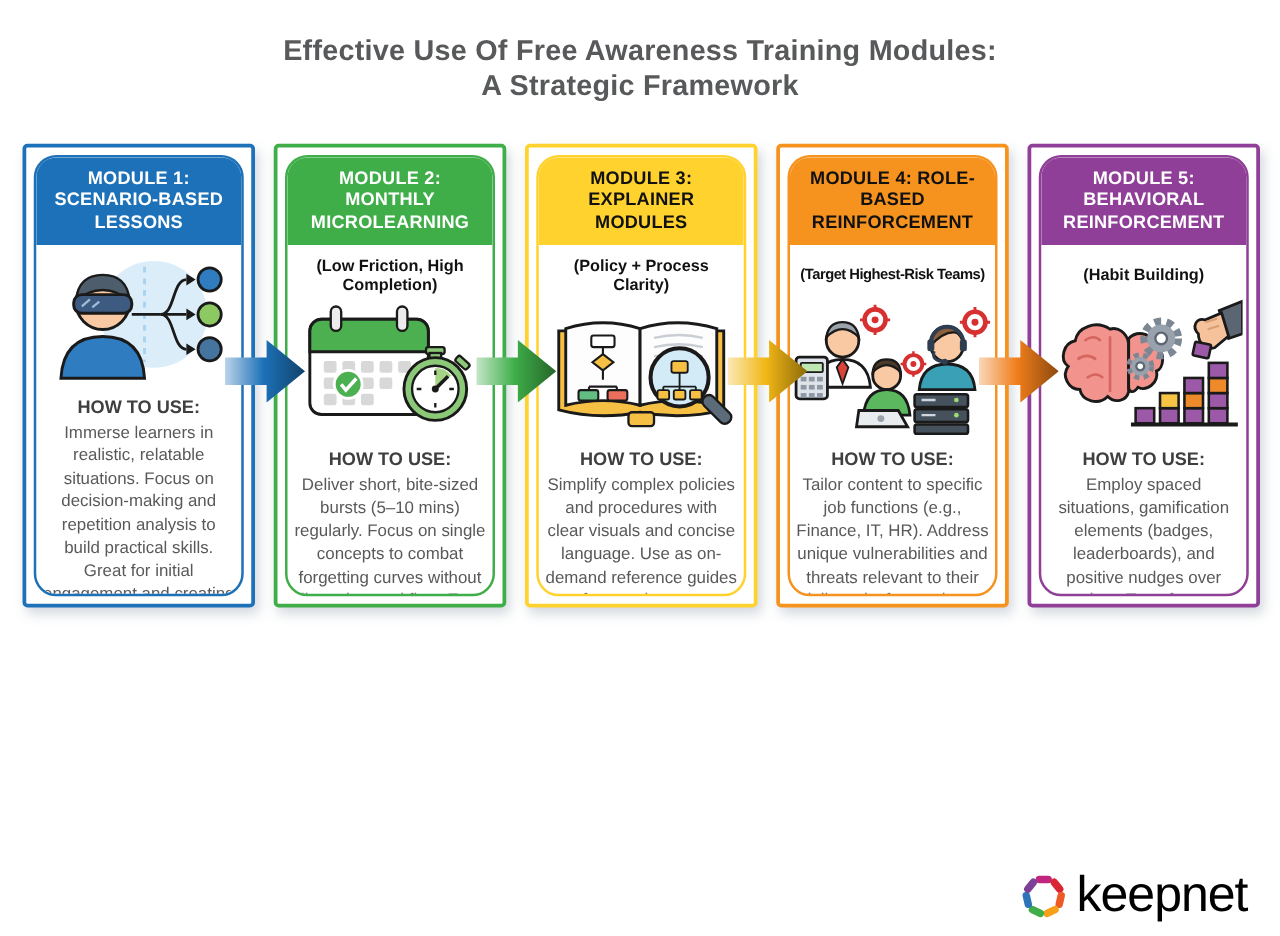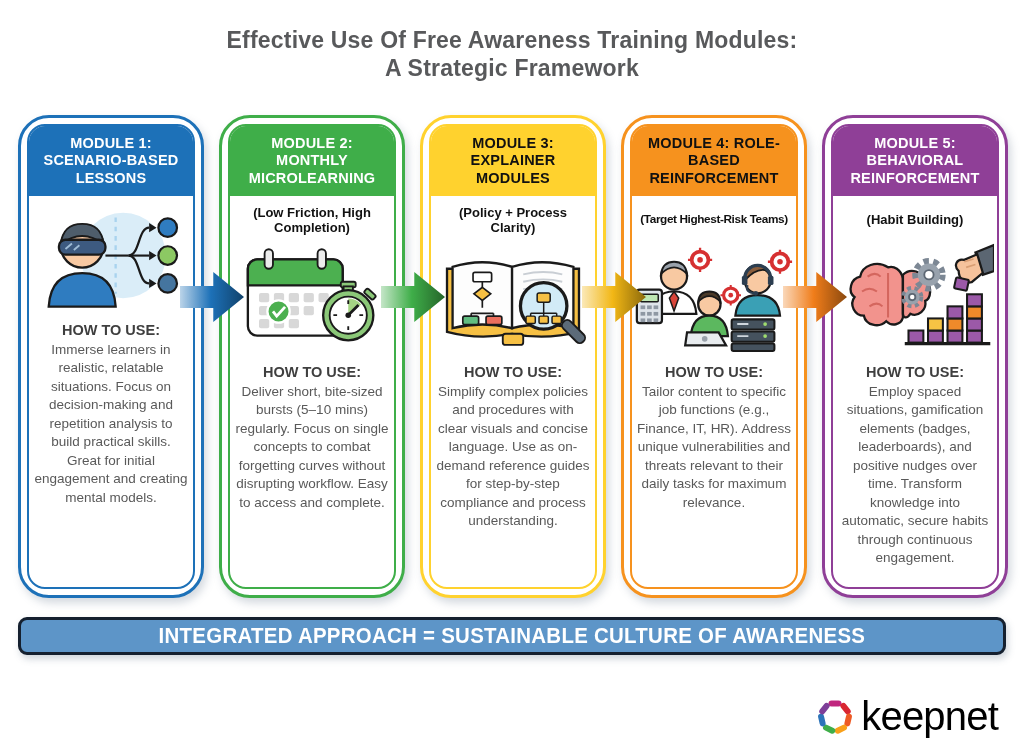--- a/index.html
+++ b/index.html
@@ -4,22 +4,22 @@
 <style>
   * { margin:0; padding:0; box-sizing:border-box; }
   html,body { background:#ffffff; }
   body { font-family:"Liberation Sans","DejaVu Sans",sans-serif; }
   .canvas { position:relative; width:1024px; height:749px; background:#fff; overflow:hidden; margin:0 auto; }
 
   .title { position:absolute; top:26px; left:0; width:100%; text-align:center;
            font-size:23px; line-height:1.22; font-weight:bold; letter-spacing:.2px; color:#58595b; }
   .title .tl { display:block; }
 
-  .card { position:absolute; top:115px; width:186px; height:483px;
-          border:3px solid var(--ac,#999); border-radius:31px; background:#fff; padding:6px;
+  .card { position:absolute; top:115px; width:186px; height:371px;
+          border:3px solid var(--ac,#999); border-radius:4px; background:#fff; padding:6px;
           box-shadow:3px 5px 9px rgba(100,120,140,.28); }
   .card-inner { height:100%; border:2.5px solid var(--ac,#999); border-radius:18px; overflow:hidden;
                 background:#fff; display:flex; flex-direction:column; }
   .card-header { background:var(--ac,#999); color:var(--htc,#fff); min-height:70px;
                  display:flex; align-items:center; justify-content:center; text-align:center;
                  font-weight:bold; font-size:14.5px; line-height:1.18; letter-spacing:.2px; padding:6px 10px; }
   .subtitle { min-height:42px; display:flex; align-items:center; justify-content:center; text-align:center;
               font-weight:bold; color:#111; font-size:13px; line-height:1.18; padding:6px 6px 0; }
   .c-m4 .subtitle { font-size:11.8px; letter-spacing:-.4px; white-space:nowrap; }
   .icon-box { height:116px; display:flex; align-items:flex-end; justify-content:center; }
@@ -268,23 +268,20 @@
       <div class="howto">HOW TO USE:</div>
       <p class="body-text">Employ spaced situations, gamification elements (badges, leaderboards), and positive nudges over time. Transform knowledge into automatic, secure habits through continuous engagement.</p>
     </div>
   </section>
 
   <div class="arrow" style="left: 180px; background: linear-gradient(90deg, rgb(187, 212, 233) 0%, rgb(29, 113, 184) 48%, rgb(17, 66, 107) 100%);"></div>
   <div class="arrow" style="left: 381px; background: linear-gradient(90deg, rgb(197, 230, 200) 0%, rgb(63, 174, 73) 48%, rgb(37, 101, 42) 100%);"></div>
   <div class="arrow" style="left: 582px; background: linear-gradient(90deg, rgb(251, 233, 184) 0%, rgb(242, 183, 21) 48%, rgb(140, 106, 12) 100%);"></div>
   <div class="arrow" style="left: 783px; background: linear-gradient(90deg, rgb(250, 216, 186) 0%, rgb(240, 125, 26) 48%, rgb(139, 73, 15) 100%);"></div>
 
-  <div class="banner" style="background: rgb(93, 149, 200); border-color: rgb(21, 32, 47); color: rgb(255, 255, 255);">
-    <span class="banner-text">INTEGRATED APPROACH = SUSTAINABLE CULTURE OF AWARENESS</span>
-  </div>
 
   <div class="logo">
     <svg class="logo-wheel" viewBox="0 0 40 40" xmlns="http://www.w3.org/2000/svg">
       <rect class="wheel-seg" x="13.5" y="3.5" width="13" height="6" rx="3" transform="rotate(0 20 20)" fill="#c0267e"></rect>
       <rect class="wheel-seg" x="13.5" y="3.5" width="13" height="6" rx="3" transform="rotate(51.4 20 20)" fill="#d92632"></rect>
       <rect class="wheel-seg" x="13.5" y="3.5" width="13" height="6" rx="3" transform="rotate(102.9 20 20)" fill="#ee5a24"></rect>
       <rect class="wheel-seg" x="13.5" y="3.5" width="13" height="6" rx="3" transform="rotate(154.3 20 20)" fill="#f9a01a"></rect>
       <rect class="wheel-seg" x="13.5" y="3.5" width="13" height="6" rx="3" transform="rotate(205.7 20 20)" fill="#3fae49"></rect>
       <rect class="wheel-seg" x="13.5" y="3.5" width="13" height="6" rx="3" transform="rotate(257.1 20 20)" fill="#2d74b9"></rect>
       <rect class="wheel-seg" x="13.5" y="3.5" width="13" height="6" rx="3" transform="rotate(308.6 20 20)" fill="#7e3f98"></rect>

